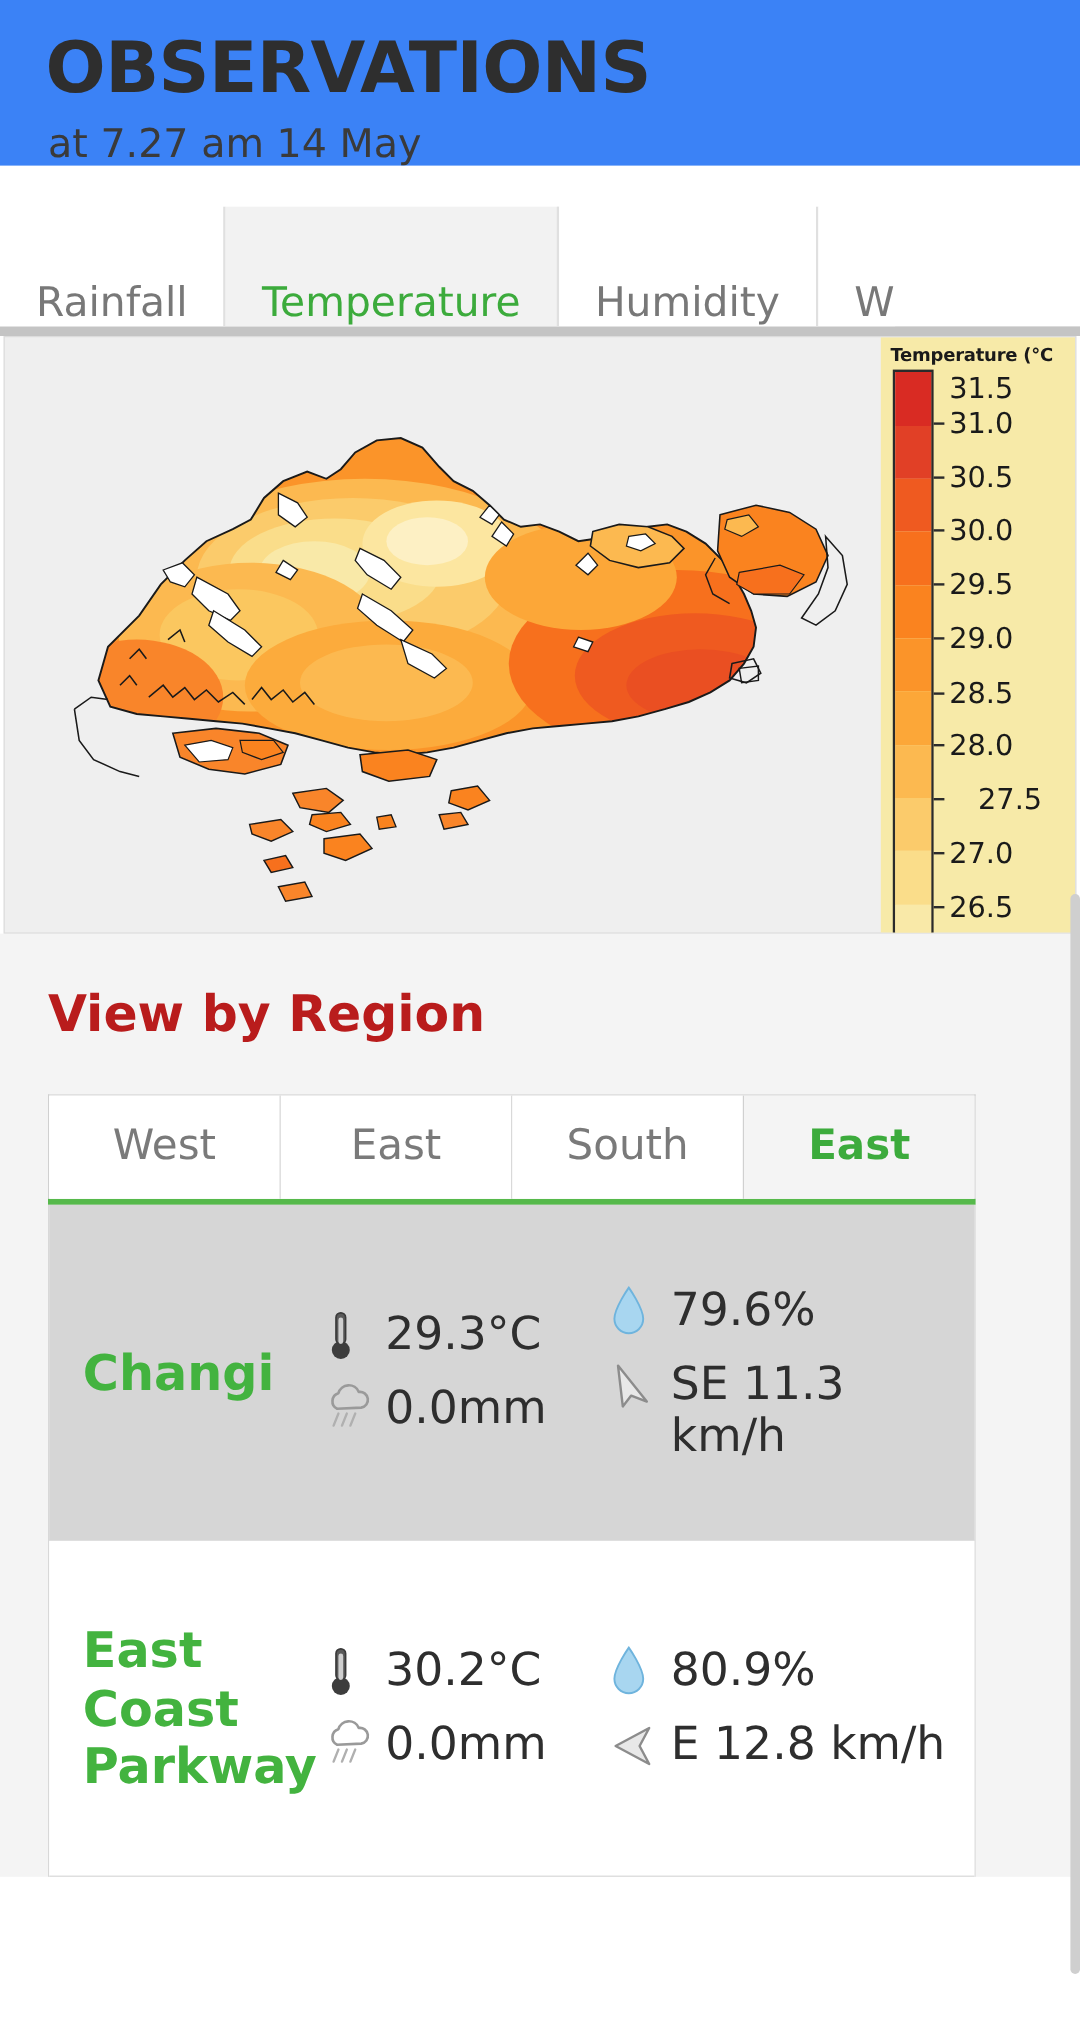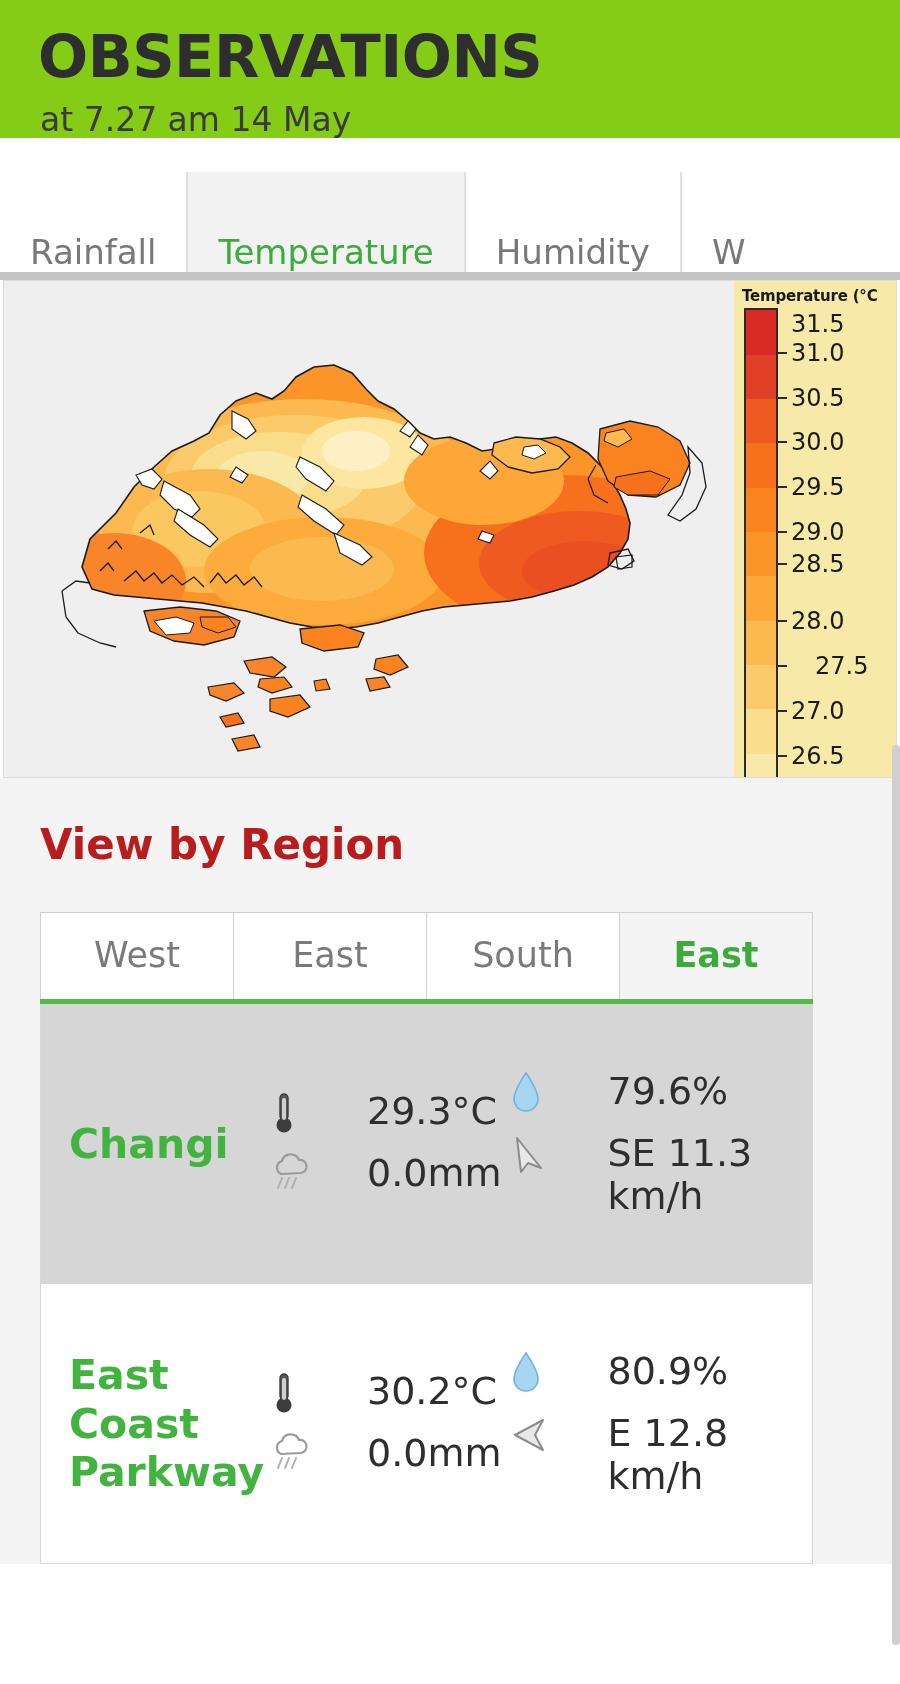--- a/index.html
+++ b/index.html
@@ -11,21 +11,21 @@
     width: 900px;
     height: 1684px;
     font-family: "DejaVu Sans", "Liberation Sans", sans-serif;
     overflow: hidden;
     position: relative;
   }
 
   
   .header {
     padding: 26px 0 0 38px;
-    background: #84cc16;
+    background: #3b82f6;
   }
   .page-title {
     font-size: 59px;
     font-weight: 700;
     color: #2e2e2e;
     letter-spacing: -0.5px;
     line-height: 1.05;
     margin: 0;
   }
   .page-subtitle {
@@ -259,21 +259,21 @@
     padding-left: 8px;
   }
   .metric {
     display: flex;
     align-items: flex-start;
     gap: 8px;
     font-size: 38px;
     color: #2e2e2e;
     line-height: 1.12;
   }
-  .metric .val { white-space: normal; max-width: 240px; margin-left: 46px; }
+  .metric .val { white-space: normal; max-width: 240px; }
   .icon {
     flex: 0 0 auto;
     display: inline-block;
     width: 44px;
     height: 46px;
     position: relative;
   }
   .icon svg { display: block; }
 </style>
 </head>
@@ -447,21 +447,21 @@
             <span class="tick-label">30.0</span>
           </div>
           <div class="tick" style="top: 178.909px;">
             <span class="tick-line"></span>
             <span class="tick-label">29.5</span>
           </div>
           <div class="tick" style="top: 223.636px;">
             <span class="tick-line"></span>
             <span class="tick-label">29.0</span>
           </div>
-          <div class="tick" style="top: 256px; align-items: center;">
+          <div class="tick" style="top: 270px; align-items: center;">
             <span class="tick-line"></span>
             <span class="tick-label">28.5</span>
           </div>
           <div class="tick" style="top: 313.091px;">
             <span class="tick-line"></span>
             <span class="tick-label">28.0</span>
           </div>
           <div class="tick" style="top: 357.818px; gap: 24px;">
             <span class="tick-line"></span>
             <span class="tick-label">27.5</span>

